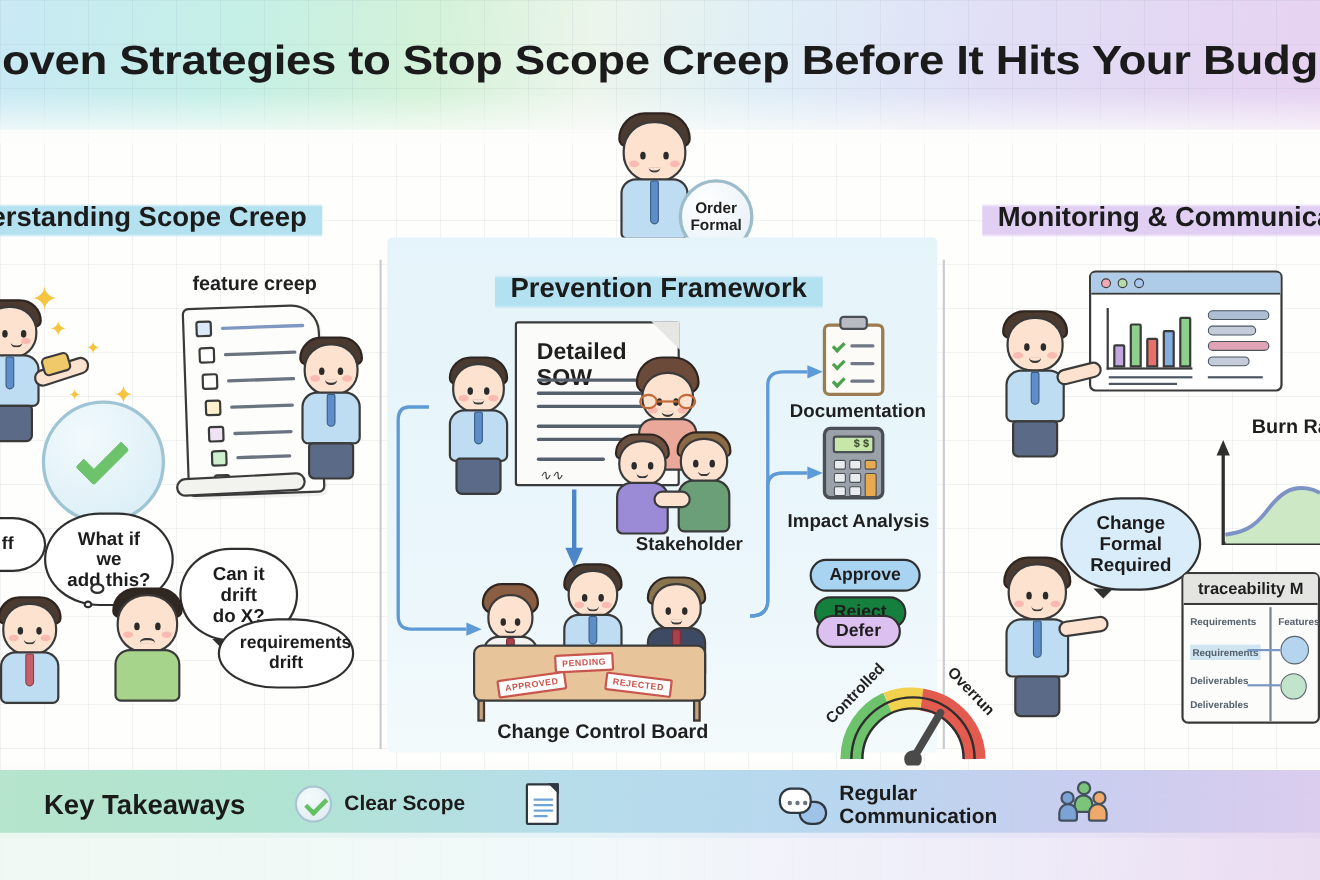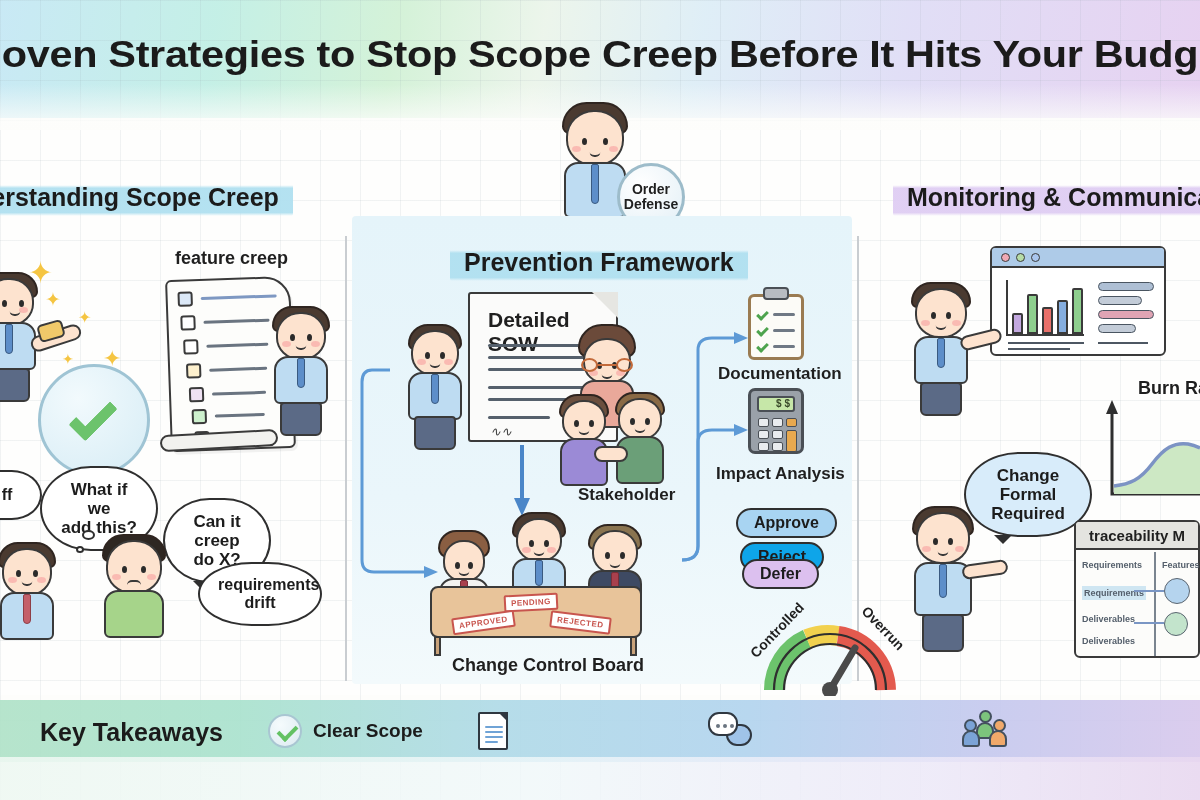--- a/index.html
+++ b/index.html
@@ -196,21 +196,21 @@
   .calc-key { position:absolute; width:11px;height:9px; background:#e9ecef; border:1.5px solid #4a4f55; border-radius:2px;}
   .calc-key.or { background:#e8a94f; }
   .calc-key.tall { height:22px; }
 
   
   .pill {
     position:absolute; border:2.5px solid #2f2f2f; border-radius:20px;
     padding: 4px 16px; font-size:16px; font-weight:bold; color:#1c1c1c;
   }
   .pill.approve { background:#a8d4f2; }
-  .pill.reject { background:#0ea5e9; }
+  .pill.reject { background:#15803d; }
   .pill.defer { background:#dcc0ef; }
 
   
   .ccb-table {
     position:absolute; background:#e8c49a; border:2.5px solid #3a3a3a;
     border-radius: 8px;
   }
   .stamp {
     position:absolute; border:2px solid #c8554e; color:#c8554e;
     font-size:8px; font-weight:bold; padding:2px 5px; border-radius:2px;
@@ -316,21 +316,21 @@
     <div class="p-mouth" style="top:40px;"></div>
   </div>
   <div class="p-body" style="top:58px;width:62px;height:56px;"></div>
   <div class="p-tie" style="top:60px;height:40px;"></div>
 </div>
 <div style="position:absolute; left:617px; top:163px; width:68px;height:68px;border-radius:50%;
             background:radial-gradient(circle at 35% 30%, #ffffff, #e2eff6);
             border:3px solid #9dbcca; display:flex;flex-direction:column;
             align-items:center;justify-content:center;line-height:1.05;">
   <span style="font-size:14px;font-weight:bold;color:#1f1f1f;">Order</span>
-  <span style="font-size:14px;font-weight:bold;color:#1f1f1f;">Defense</span>
+  <span style="font-size:14px;font-weight:bold;color:#1f1f1f;">Formal</span>
 </div>
 
 <div class="sec-head blue" id="head-left">derstanding Scope Creep</div>
 <div class="sec-head purple" id="head-right">Monitoring &amp; Communica</div>
 
 <div class="center-panel"></div>
 <div class="divider" id="div-1"></div>
 <div class="divider" id="div-2"></div>
 <div class="sec-head blue" id="head-center">Prevention Framework</div>
 
@@ -407,21 +407,21 @@
   <div class="p-tie" style="top:46px;"></div>
   <div class="p-legs" style="top:90px;"></div>
 </div>
 
 <div class="bubble" style="left:-28px; top:470px; width:70px; font-size:16px; padding:14px 8px;">ff</div>
 <div class="bubble" style="left:40px; top:466px; width:118px;">What if we
 add this?</div>
 <div class="thoughtdot" style="left:82px;top:530px;width:13px;height:10px;"></div>
 <div class="thoughtdot" style="left:76px;top:546px;width:8px;height:7px;"></div>
 
-<div class="bubble tail" style="left:163px; top:498px; width:108px;">Can it creep
+<div class="bubble tail" style="left:163px; top:498px; width:108px;">Can it drift
 do X?</div>
 <div class="bubble" style="left:198px; top:562px; width:124px; font-size:16px;">requirements
 drift</div>
 
 <div class="person" style="left:-6px; top:548px; width:66px;height:140px;">
   <div class="p-hair" style="width:58px;"></div>
   <div class="p-head" style="width:50px;height:48px;">
     <div class="p-eye l"></div>
     <div class="p-eye r"></div>
     <div class="p-cheek l"></div>
@@ -710,20 +710,22 @@
 
 <div class="takeaway" style="left:708px; top:712px;">
   <span class="ico-chat">
     <span class="chat-b back"></span>
     <span class="chat-b front">
       <span class="chat-dot" style="left:6px;"></span>
       <span class="chat-dot" style="left:13px;"></span>
       <span class="chat-dot" style="left:20px;"></span>
     </span>
   </span>
+  <span class="tk-text">Regular
+Communication</span>
 </div>
 
 <div class="takeaway" style="left:962px; top:710px;">
   <span class="ico-people">
     <span class="pp pp-head" style="left:17px;top:0;background:#7cc47c;"></span>
     <span class="pp pp-body" style="left:14px;top:12px;background:#7cc47c;"></span>
     <span class="pp pp-head" style="left:2px;top:9px;background:#7ba3d6;"></span>
     <span class="pp pp-body" style="left:0px;top:20px;background:#7ba3d6;"></span>
     <span class="pp pp-head" style="left:31px;top:9px;background:#f0a96a;"></span>
     <span class="pp pp-body" style="left:27px;top:20px;background:#f0a96a;"></span>

